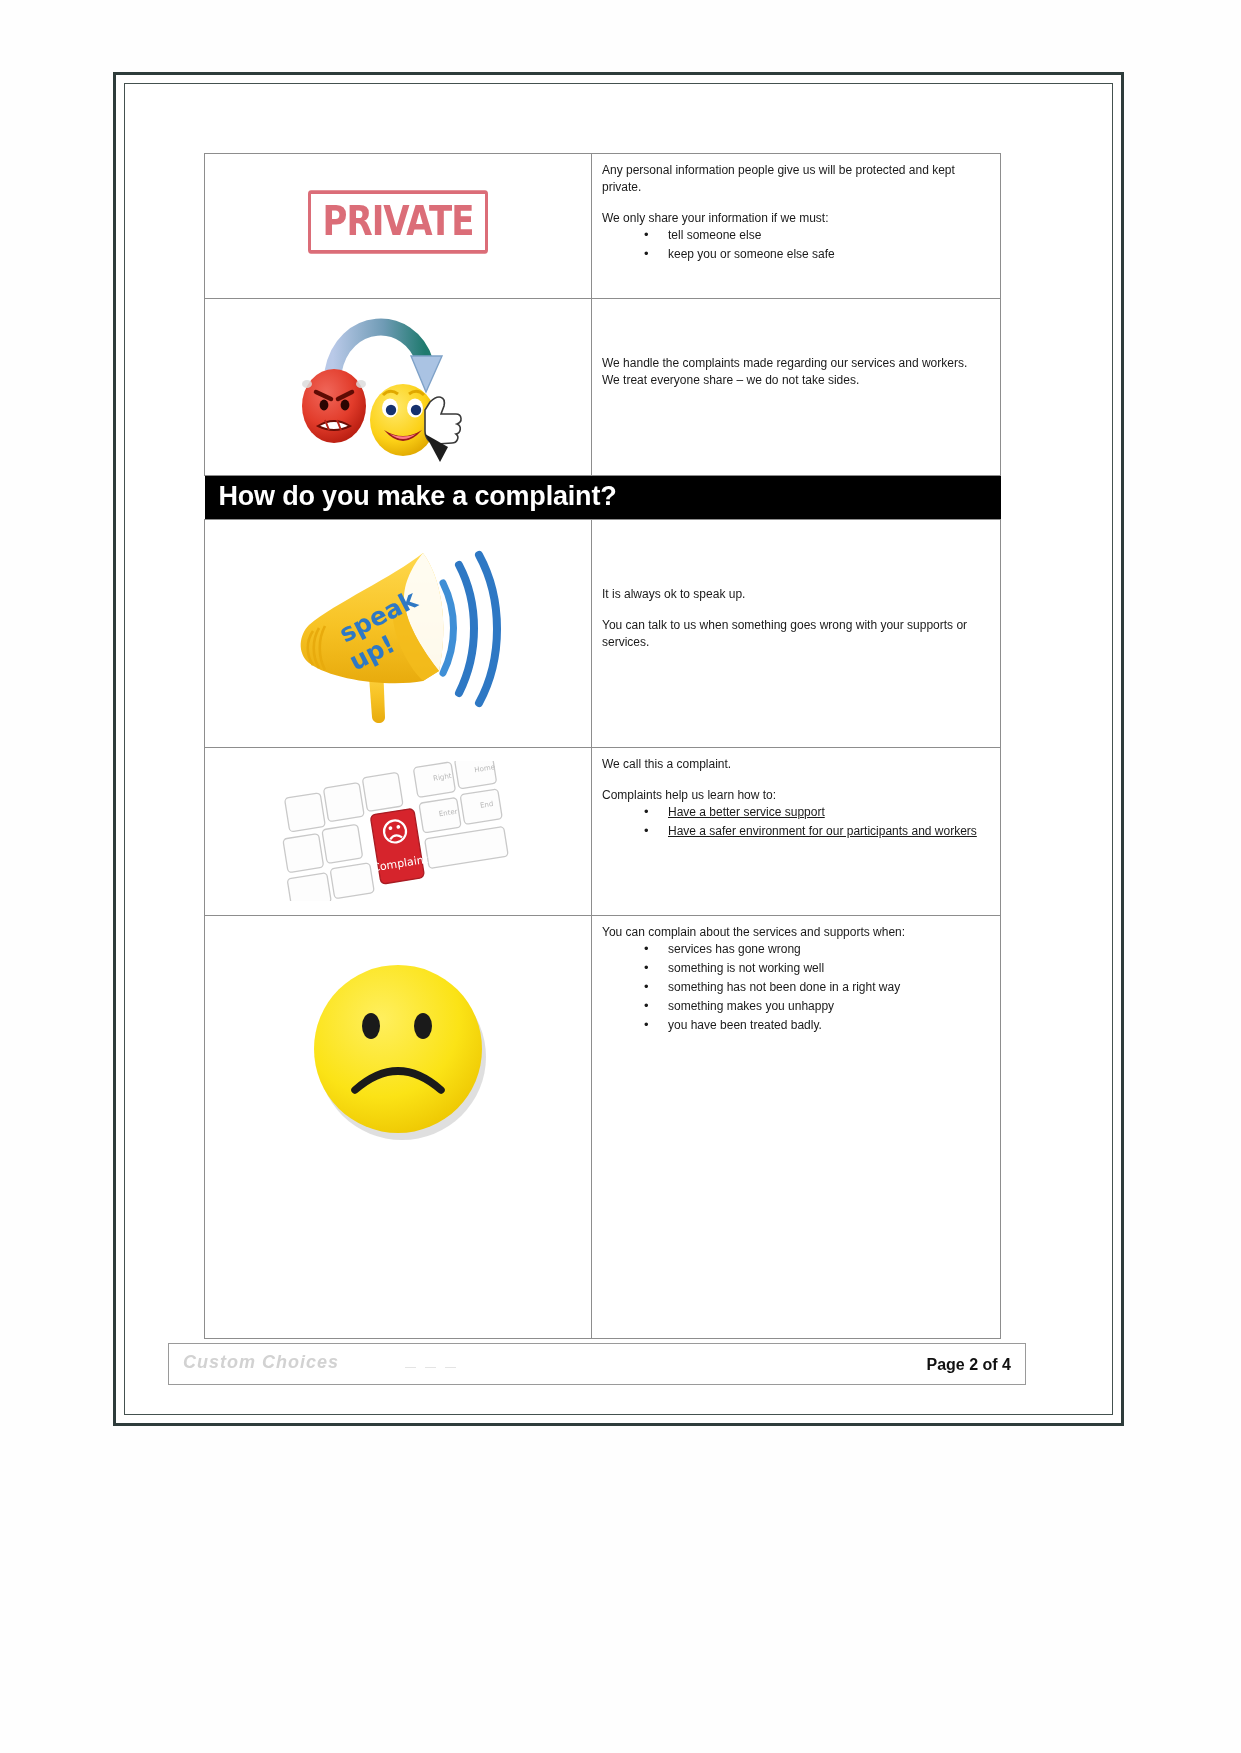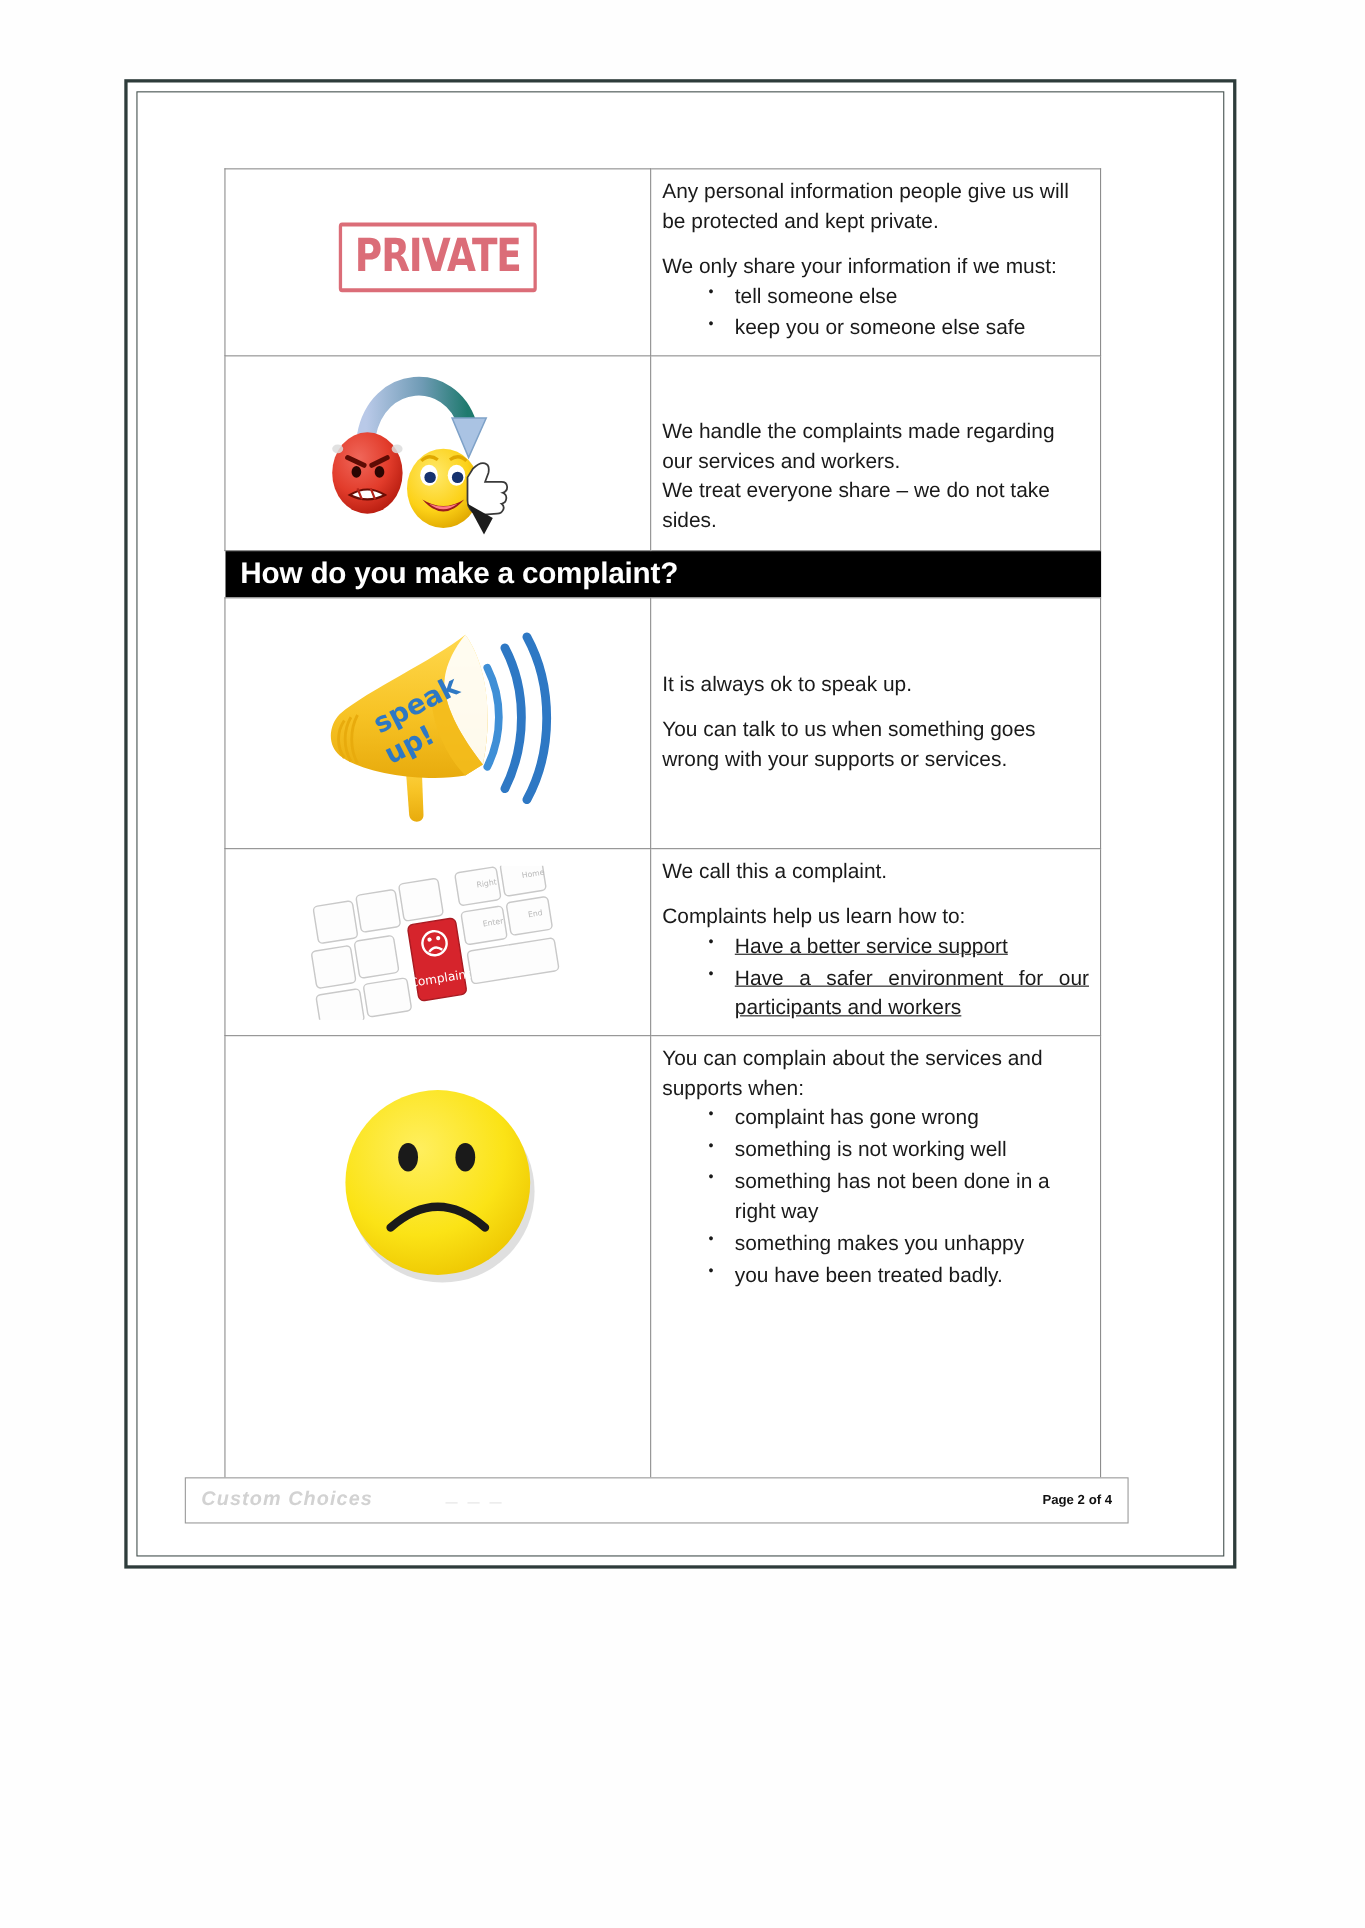--- a/index.html
+++ b/index.html
@@ -59,21 +59,21 @@
   }
   td.img-cell {
     width: 378px;
     text-align: center;
     vertical-align: middle;
     padding: 6px 4px;
   }
   td.txt-cell {
     width: 388px;
     padding: 8px 10px 8px 10px;
-    font-size: 19px;
+    font-size: 12px;
     line-height: 1.42;
     color: #1a1a1a;
   }
 
   .para { margin: 0 0 0 0; }
   .spacer { height: 14px; }
 
   ul.bullets {
     margin: 0;
     padding-left: 0;
@@ -136,21 +136,21 @@
     left: 236px;
     top: 16px;
     font-size: 11px;
     color: #dcdcdc;
     letter-spacing: 3px;
   }
   .footer-page {
     position: absolute;
     right: 14px;
     top: 12px;
-    font-size: 12px;
+    font-size: 16px;
     font-weight: bold;
     color: #111111;
   }
 
   
 
   
   .private-stamp {
     display: inline-block;
     border: 3px solid #d9636e;
@@ -360,21 +360,21 @@
             <ellipse cx="99" cy="103" rx="84" ry="83" fill="#b9b9b9" opacity="0.45"></ellipse>
             <circle cx="95" cy="95" r="84" fill="url(#sadGrad)"></circle>
             <ellipse cx="68" cy="72" rx="9" ry="13" fill="#1a1a1a"></ellipse>
             <ellipse cx="120" cy="72" rx="9" ry="13" fill="#1a1a1a"></ellipse>
             <path d="M52 136 Q95 98 138 136" stroke="#1a1a1a" stroke-width="7.5" fill="none" stroke-linecap="round"></path>
           </svg>
         </td>
         <td class="txt-cell">
           <p class="para just">You can complain about the services and supports when:</p>
           <ul class="bullets">
-            <li>complaint has gone wrong</li>
+            <li>services has gone wrong</li>
             <li>something is not working well</li>
             <li>something has not been done in a right way</li>
             <li>something makes you unhappy</li>
             <li>you have been treated badly.</li>
           </ul>
         </td>
       </tr>
 
     </tbody>
       </table>

